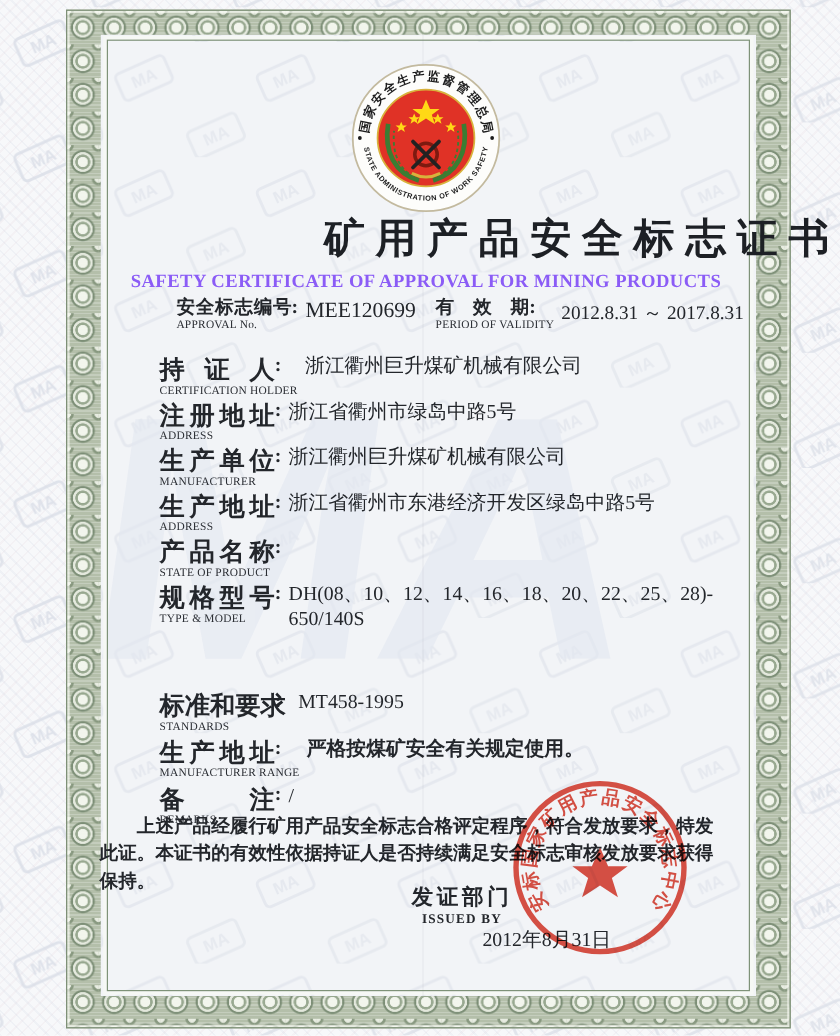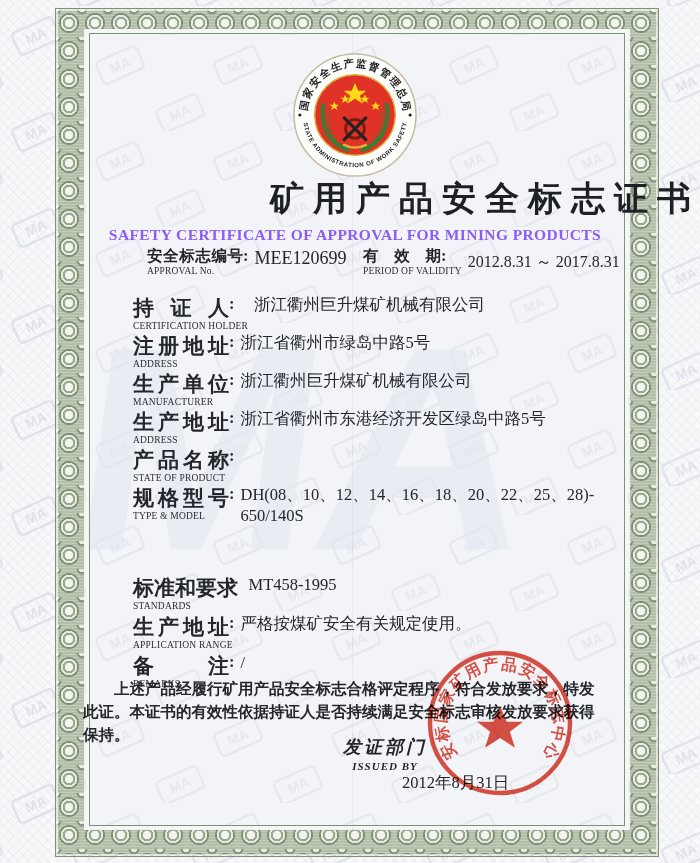--- a/index.html
+++ b/index.html
@@ -75,21 +75,21 @@
   .half2 .lcn{width:78px;}
   .row-model{min-height:64px;}
   .row-gap{height:26px;}
   .row-std{min-height:39px;}
 
   
   .statement{
     position:absolute;left:83px;top:678px;width:516px;
     font-size:15.5px;font-weight:600;line-height:1.48;text-indent:2em;color:#23262b;
   }
-  .issuer{position:absolute;left:343px;top:735px;text-align:center;font-style:italic;}
+  .issuer{position:absolute;left:343px;top:735px;text-align:center;}
   .issuer-cn{font-size:18px;font-weight:bold;letter-spacing:3px;}
   .issuer-en{font-size:11px;font-weight:bold;letter-spacing:1px;margin-top:1px;}
   .issue-date{position:absolute;left:402px;top:772px;font-size:16.5px;font-weight:normal;}
 
   
   .seal{position:absolute;left:414px;top:637px;width:172px;height:172px;z-index:3;
         mix-blend-mode:multiply;opacity:.92;}
 </style>
 </head>
 <body>
@@ -241,23 +241,23 @@
         <div class="lbl">
           <span class="lcn">标准和要求</span><span class="colon">:</span>
           <div class="len">STANDARDS</div>
         </div>
         <div class="val" style="padding-left:14px;">MT458-1995</div>
       </div>
 
       <div class="row row-std">
         <div class="lbl">
           <span class="lcn">生产地址</span><span class="colon">:</span>
-          <div class="len">APPLICATION RANGE</div>
-        </div>
-        <div class="val" style="font-weight:400;">严格按煤矿安全有关规定使用。</div>
+          <div class="len">MANUFACTURER RANGE</div>
+        </div>
+        <div class="val" style="font-weight:700;">严格按煤矿安全有关规定使用。</div>
       </div>
 
       <div class="row row-std">
         <div class="lbl">
           <span class="lcn">备注</span><span class="colon">:</span>
           <div class="len">REMARKS</div>
         </div>
         <div class="val">/</div>
       </div>
     </div>

